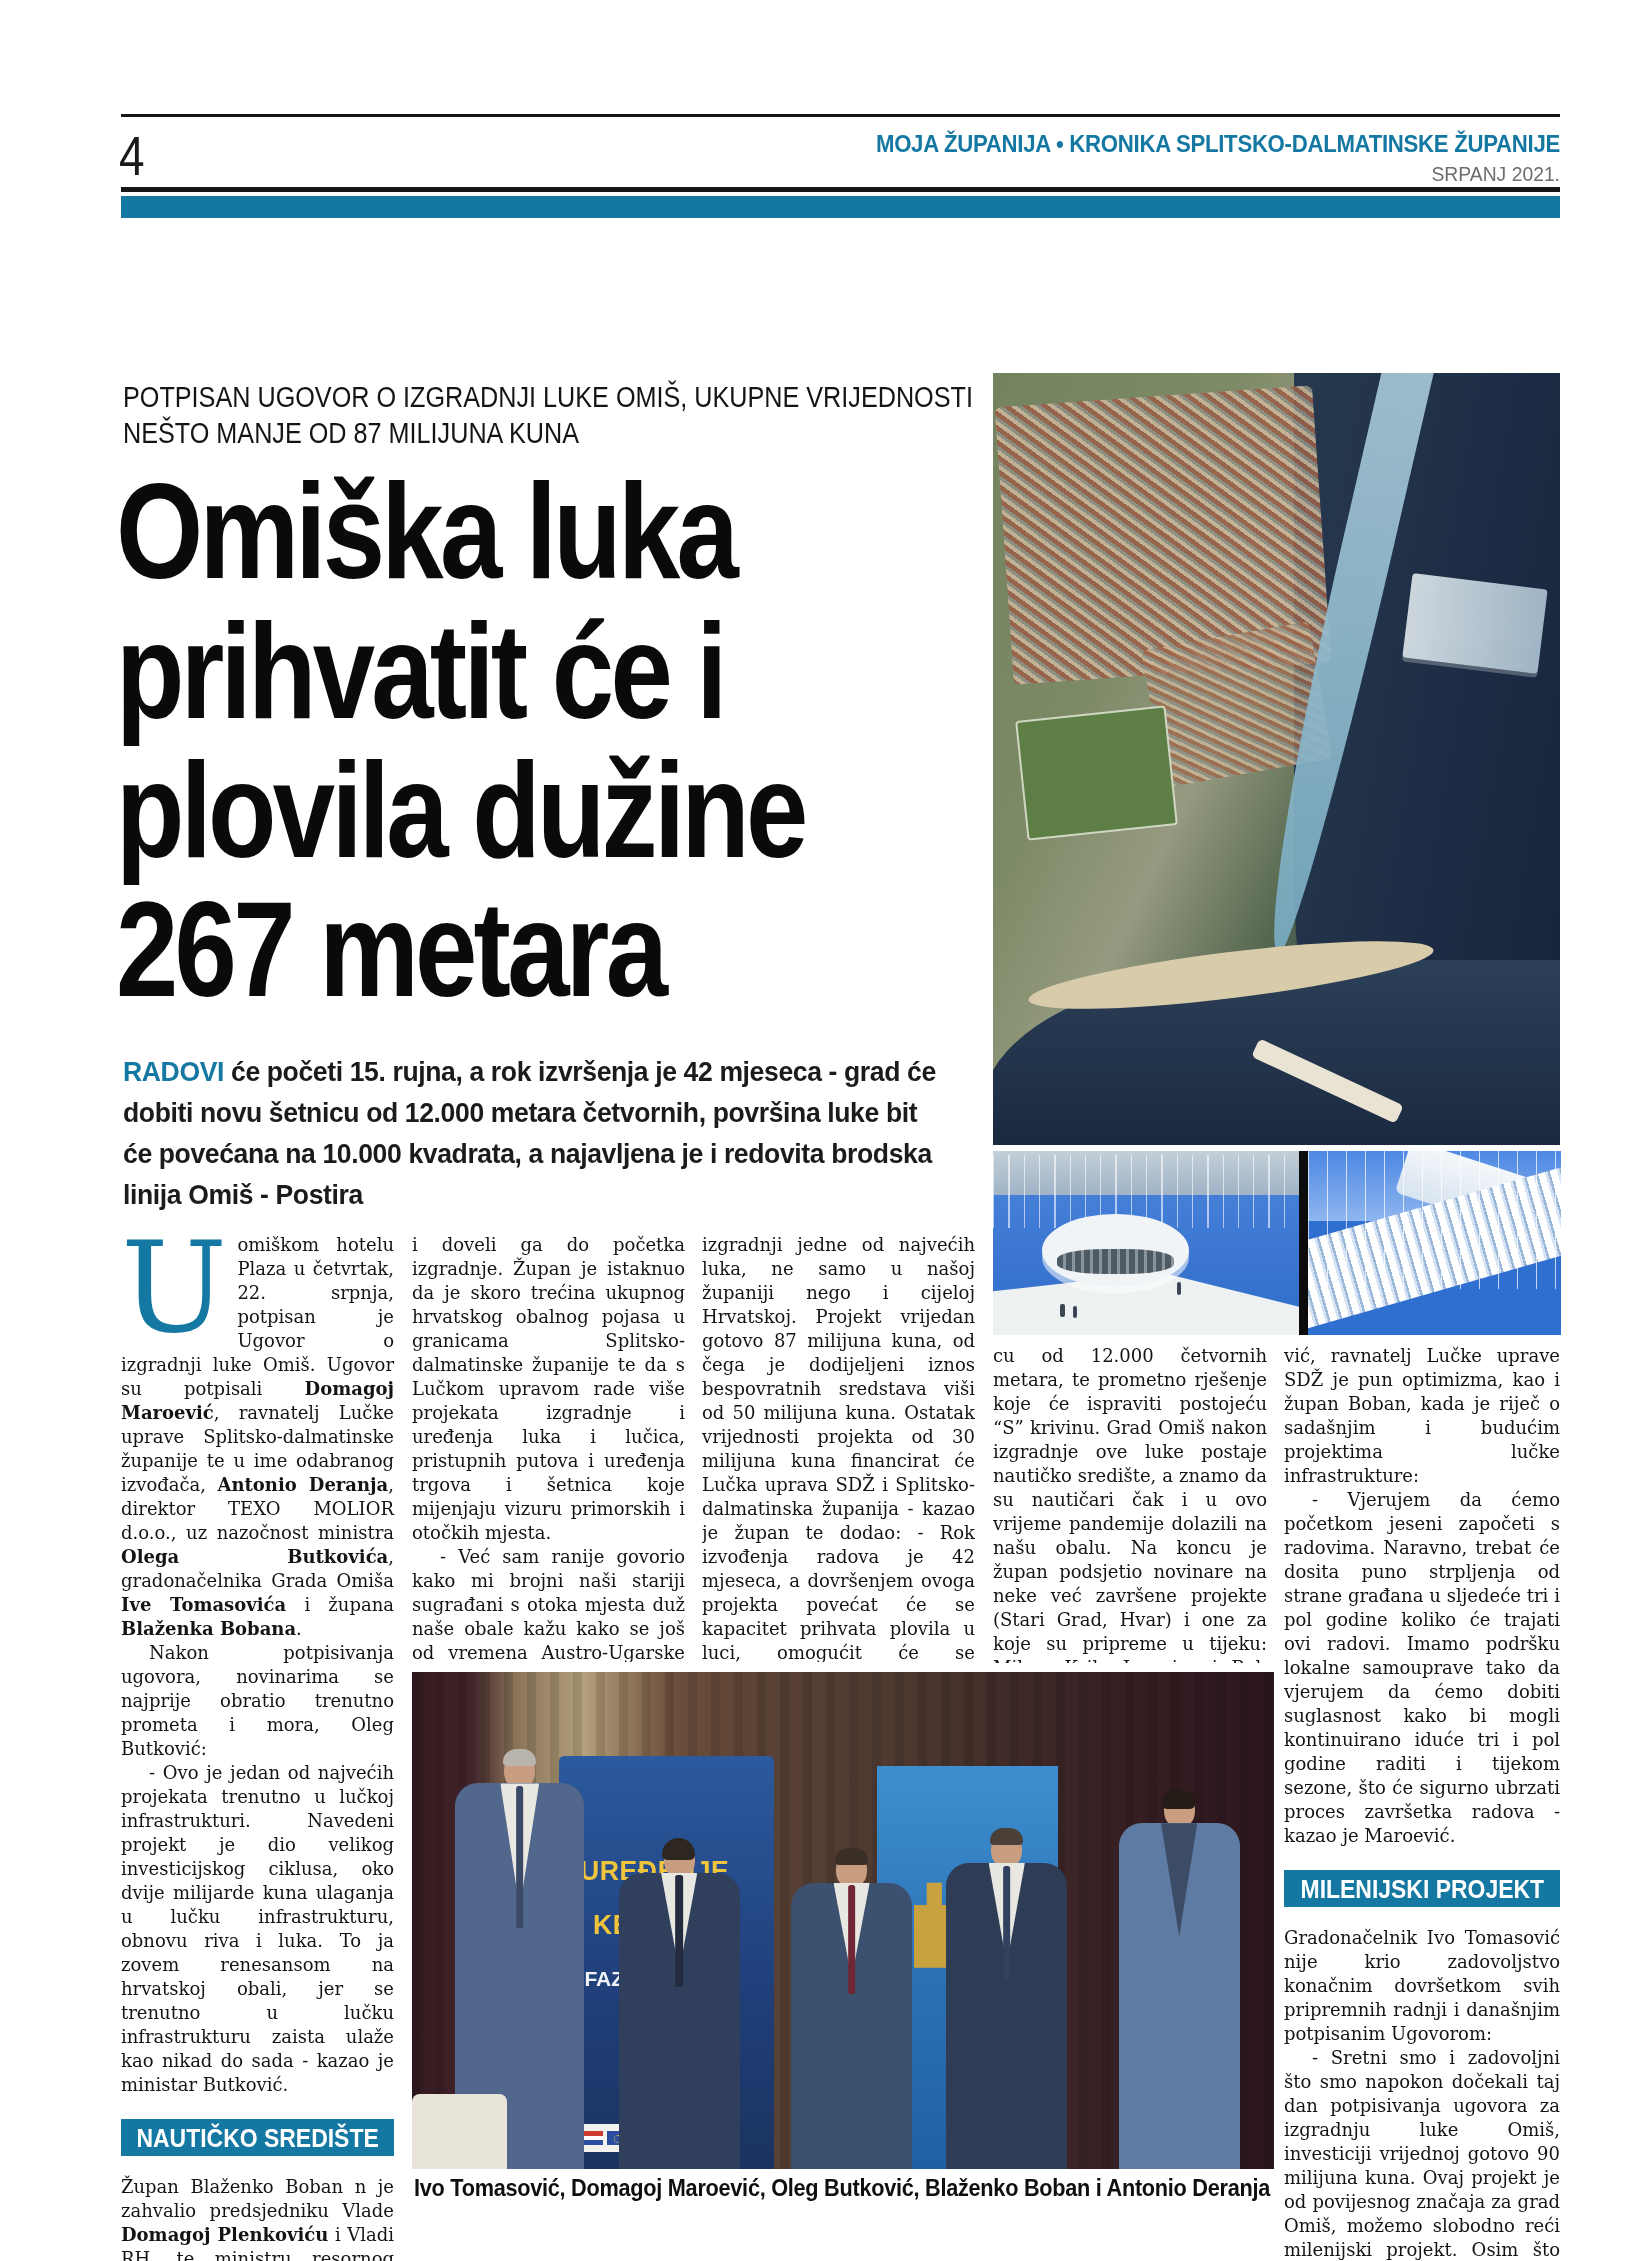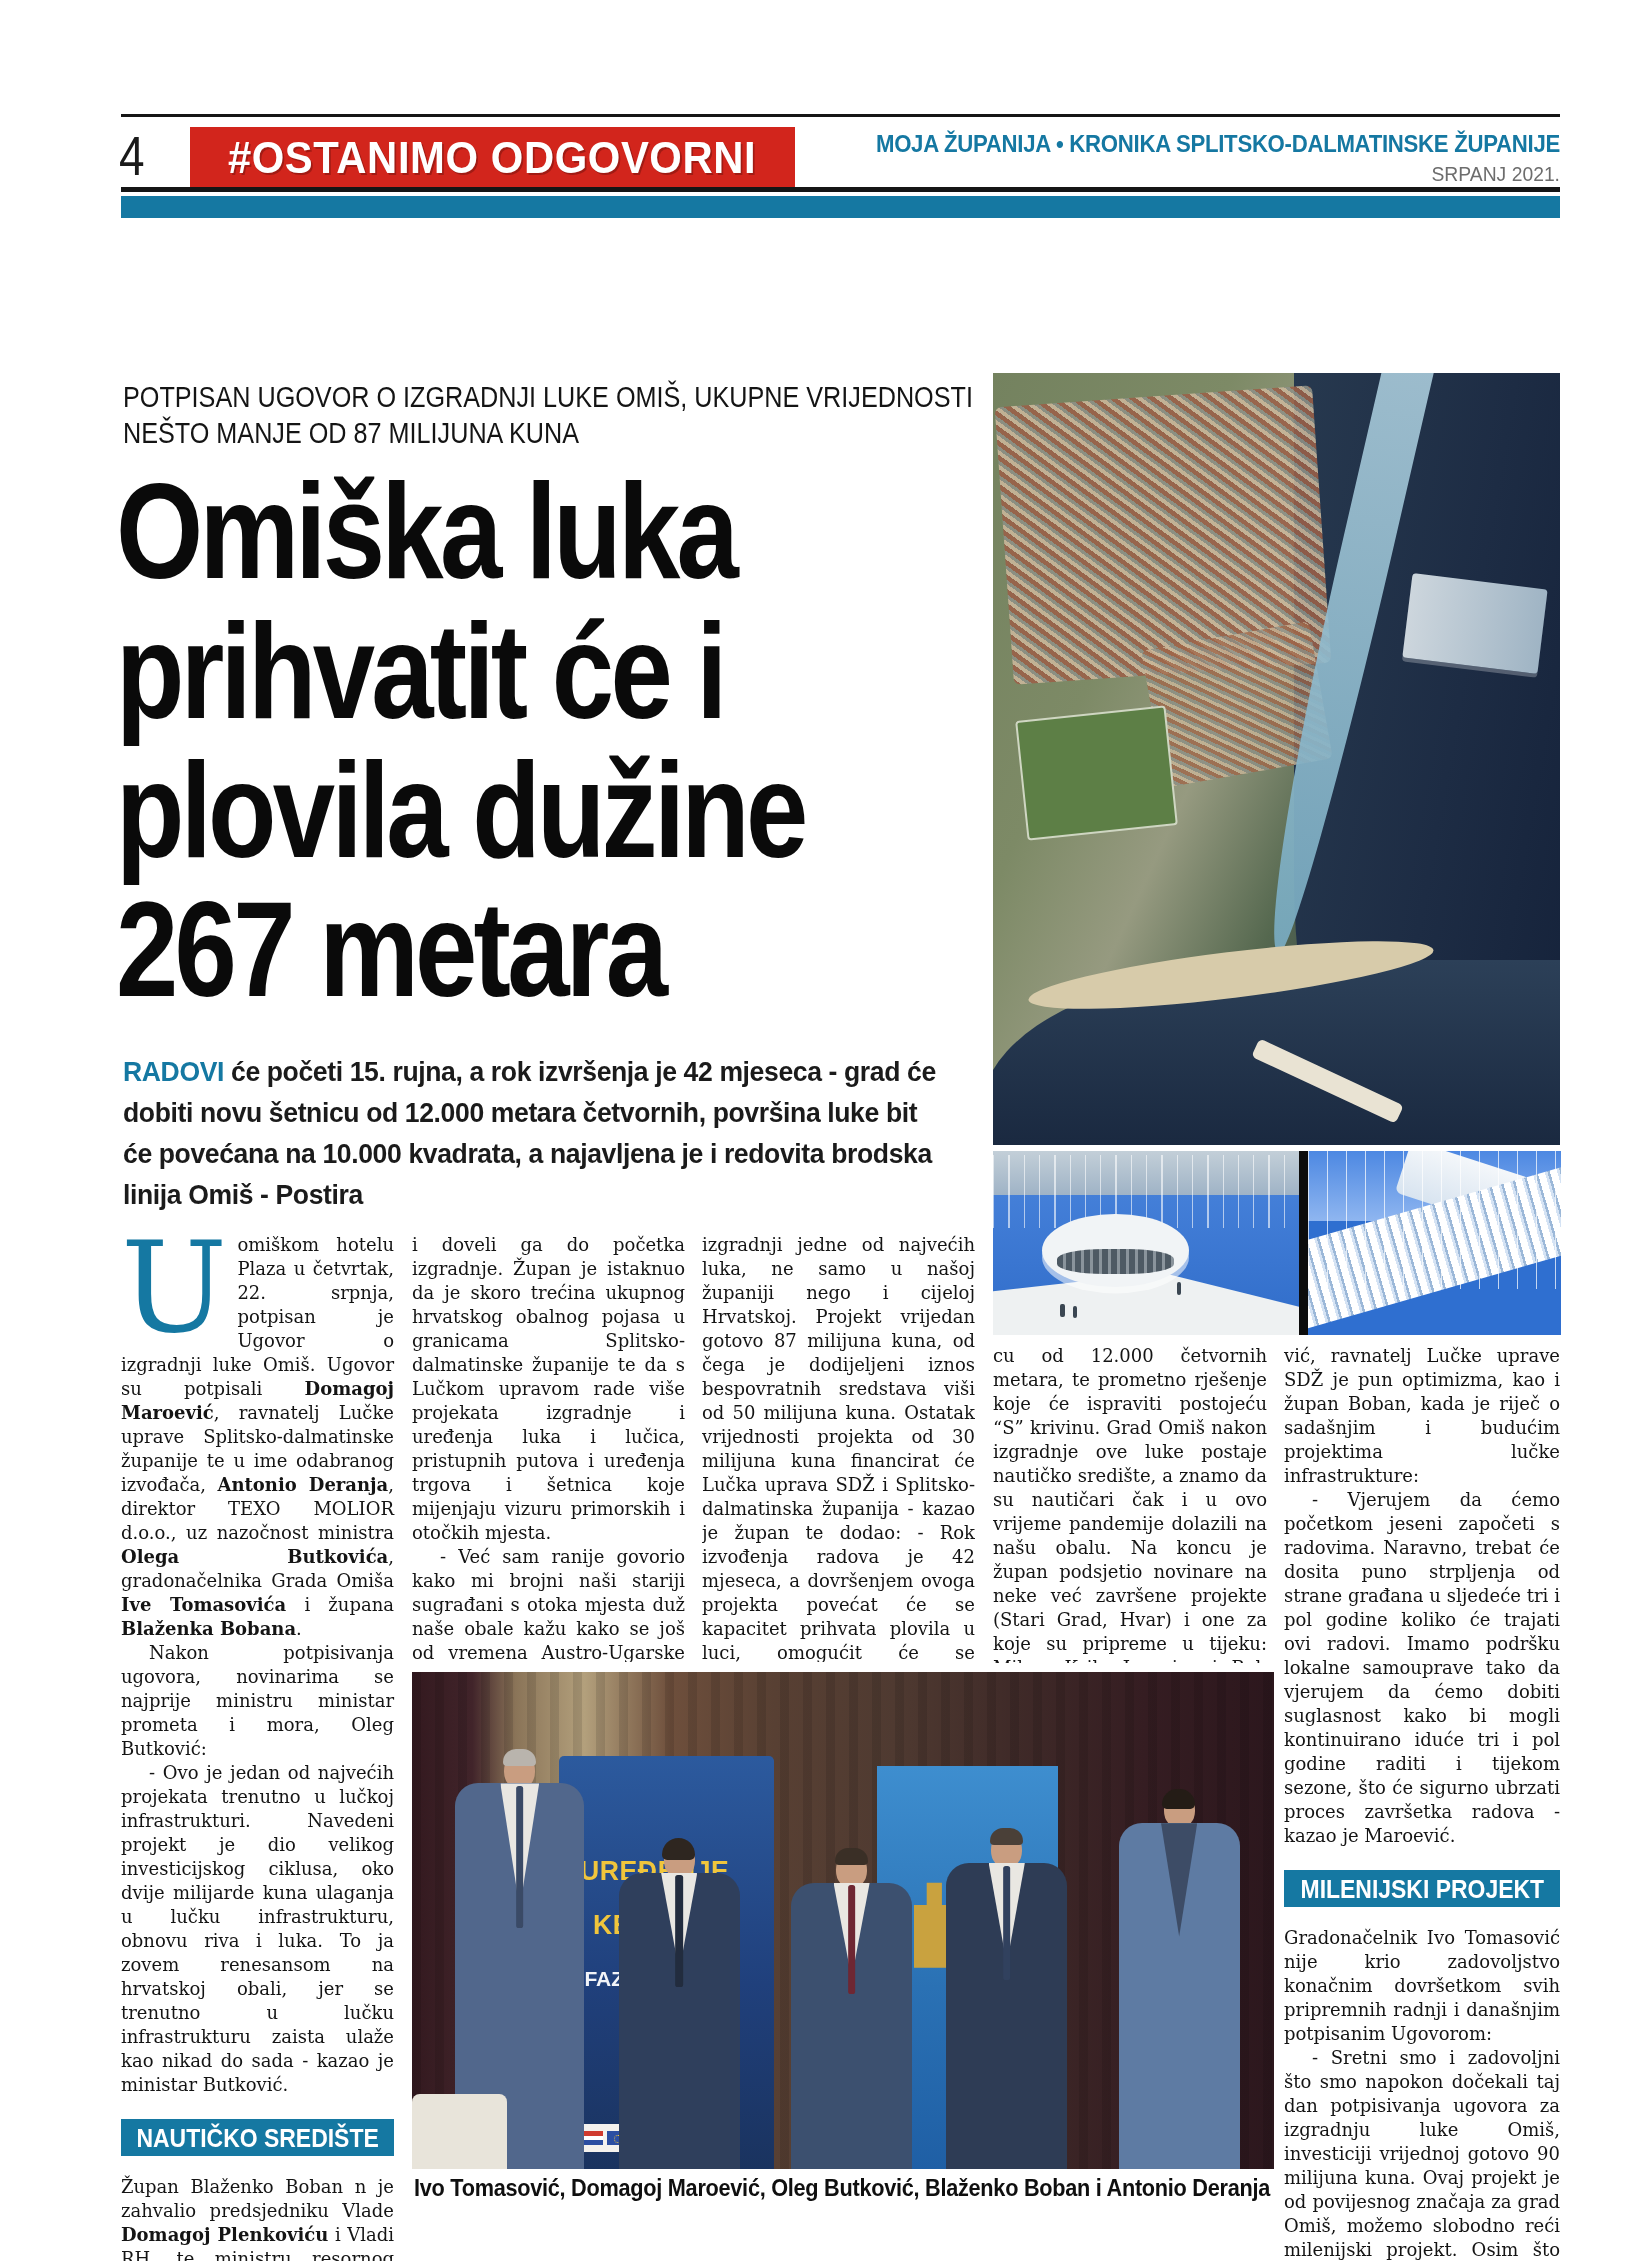--- a/index.html
+++ b/index.html
@@ -147,42 +147,39 @@
   #press-caption{left:414px;top:2175px;width:1098px;font-size:23.6px;font-weight:700;color:#0f0f0f;
      letter-spacing:-0.3px;transform:scaleX(.92);transform-origin:left top;white-space:nowrap;}
 </style>
 </head>
 <body>
 
 <div id="page">
 
   <div class="abs" id="rule-top"></div>
   <div class="abs" id="page-number">4</div>
-  <div class="abs" id="hashtag-banner">
-    <span>#OSTANIMO ODGOVORNI</span>
-  </div>
   <div class="abs" id="masthead">MOJA ŽUPANIJA • KRONIKA SPLITSKO-DALMATINSKE ŽUPANIJE</div>
   <div class="abs" id="issue-date">SRPANJ 2021.</div>
   <div class="abs" id="rule-mid"></div>
   <div class="abs" id="teal-bar"></div>
 
 
   <div class="abs subhead-line" style="top:380px;">POTPISAN UGOVOR O IZGRADNJI LUKE OMIŠ, UKUPNE VRIJEDNOSTI</div>
   <div class="abs subhead-line" style="top:416px;">NEŠTO MANJE OD 87 MILIJUNA KUNA</div>
 
   <div class="abs headline-line" style="top:454px;">Omiška luka</div>
   <div class="abs headline-line" style="top:594px;">prihvatit će i</div>
   <div class="abs headline-line" style="top:733px;">plovila dužine</div>
   <div class="abs headline-line" style="top:872px;">267 metara</div>
 
   <div class="abs" id="lead"><span class="lead-prefix">RADOVI</span><span> će početi 15. rujna, a rok izvršenja je 42 mjeseca - grad će dobiti novu šetnicu od 12.000 metara četvornih, površina luke bit će povećana na 10.000 kvadrata, a najavljena je i redovita brodska linija Omiš - Postira</span></div>
 
   <div class="abs bodycol" id="col1">
     <p><span class="dropcap">U</span><span>omiškom hotelu Plaza u četvrtak, 22. srpnja, potpisan je Ugovor o izgradnji luke Omiš. Ugovor su potpisali <b>Domagoj Maroević</b>, ravnatelj Lučke uprave Splitsko-dalmatinske županije te u ime odabranog izvođača, <b>Antonio Deranja</b>, direktor TEXO MOLIOR d.o.o., uz nazočnost ministra <b>Olega Butkovića</b>, gradonačelnika Grada Omiša <b>Ive Tomasovića</b> i župana <b>Blaženka Bobana</b>.</span></p>
-    <p>Nakon potpisivanja ugovora, novinarima se najprije ministru ministar prometa i mora, Oleg Butković:</p>
+    <p>Nakon potpisivanja ugovora, novinarima se najprije obratio trenutno prometa i mora, Oleg Butković:</p>
     <p>- Ovo je jedan od najvećih projekata trenutno u lučkoj infrastrukturi. Navedeni projekt je dio velikog investicijskog ciklusa, oko dvije milijarde kuna ulaganja u lučku infrastrukturu, obnovu riva i luka. To ja zovem renesansom na hrvatskoj obali, jer se trenutno u lučku infrastrukturu zaista ulaže kao nikad do sada - kazao je ministar Butković.</p>
     <div class="section-label">
       <span>NAUTIČKO SREDIŠTE</span>
     </div>
     <p>Župan Blaženko Boban n je zahvalio predsjedniku Vlade <b>Domagoj Plenkoviću</b> i Vladi RH, te ministru resornog Ministarstva prometa i mora, Olegu Butkoviću i njegovim suradnicima koji su pripremili projekt</p>
   </div>
 
   <div class="abs bodycol" id="col2">
     <p>i doveli ga do početka izgradnje. Župan je istaknuo da je skoro trećina ukupnog hrvatskog obalnog pojasa u granicama Splitsko-dalmatinske županije te da s Lučkom upravom rade više projekata izgradnje i uređenja luka i lučica, pristupnih putova i uređenja trgova i šetnica koje mijenjaju vizuru primorskih i otočkih mjesta.</p>
     <p>- Već sam ranije govorio kako mi brojni naši stariji sugrađani s otoka mjesta duž naše obale kažu kako se još od vremena Austro-Ugarske nije toliko gradilo kao u zadnje tri-četiri godine. Danas potpisujemo Ugovor o</p>

